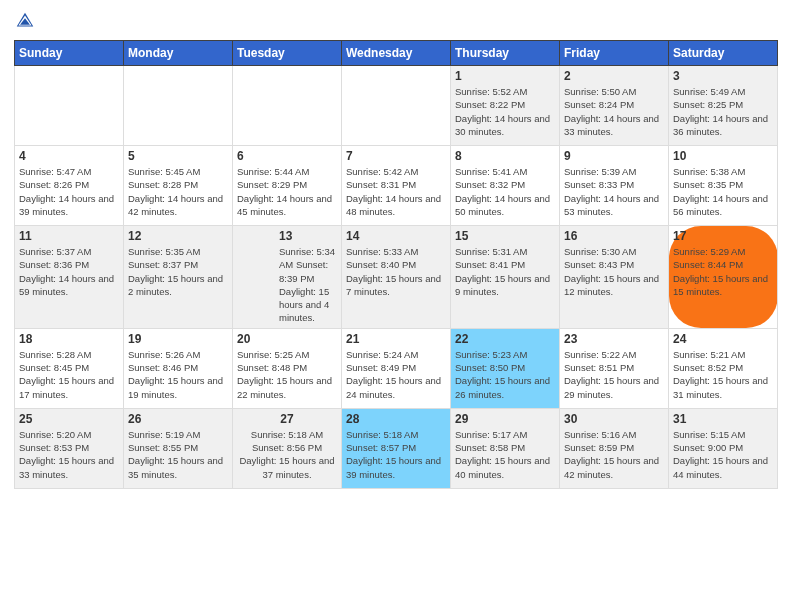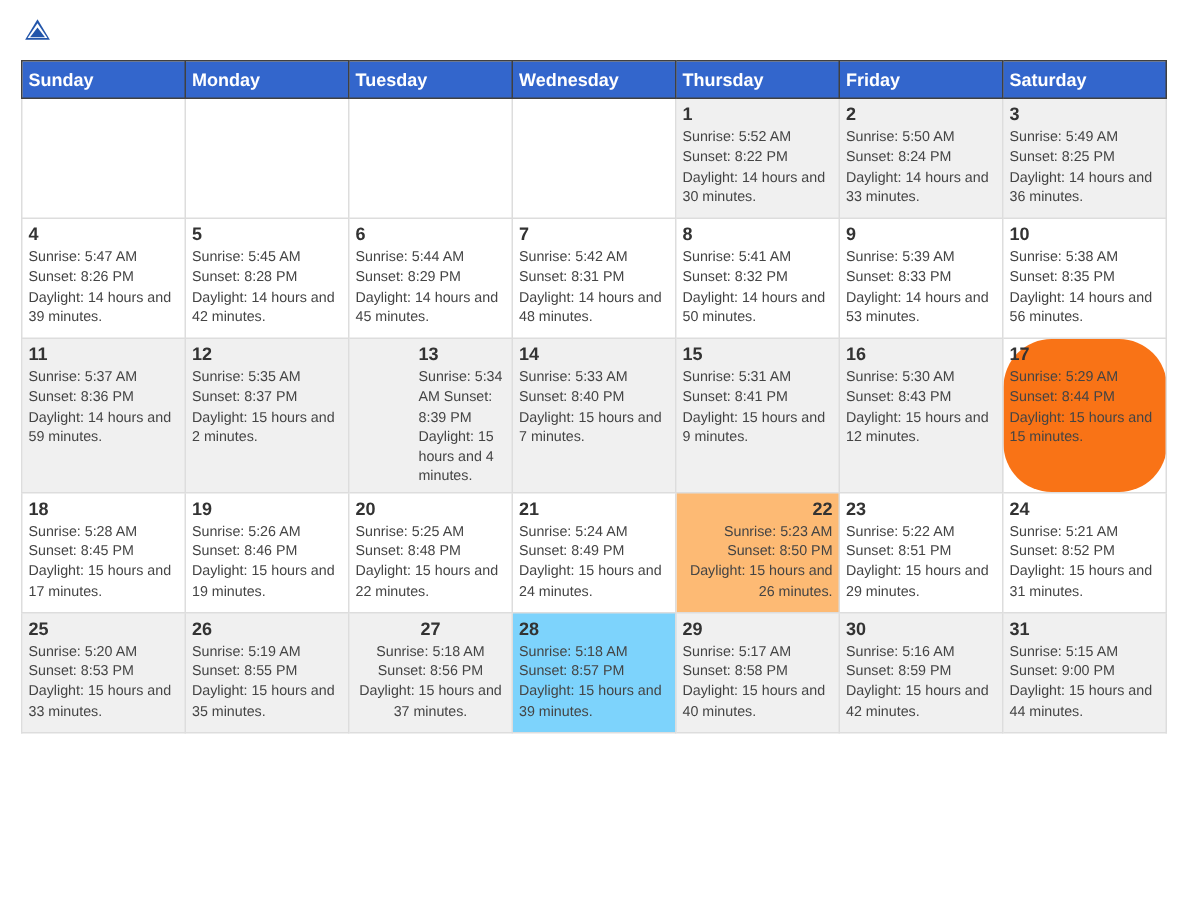--- a/index.html
+++ b/index.html
@@ -286,21 +286,21 @@
 Daylight: 15 hours
 and 22 minutes.</div>
           </td>
           <td style="background: rgb(255, 255, 255);">
             <span class="day-num">21</span>
             <div class="day-info">Sunrise: 5:24 AM
 Sunset: 8:49 PM
 Daylight: 15 hours
 and 24 minutes.</div>
           </td>
-          <td style="background: #fdba74; text-align: right;">
+          <td style="background: #7dd3fc;">
             <span class="day-num">22</span>
             <div class="day-info">Sunrise: 5:23 AM
 Sunset: 8:50 PM
 Daylight: 15 hours
 and 26 minutes.</div>
           </td>
           <td style="background: rgb(255, 255, 255);">
             <span class="day-num">23</span>
             <div class="day-info">Sunrise: 5:22 AM
 Sunset: 8:51 PM

